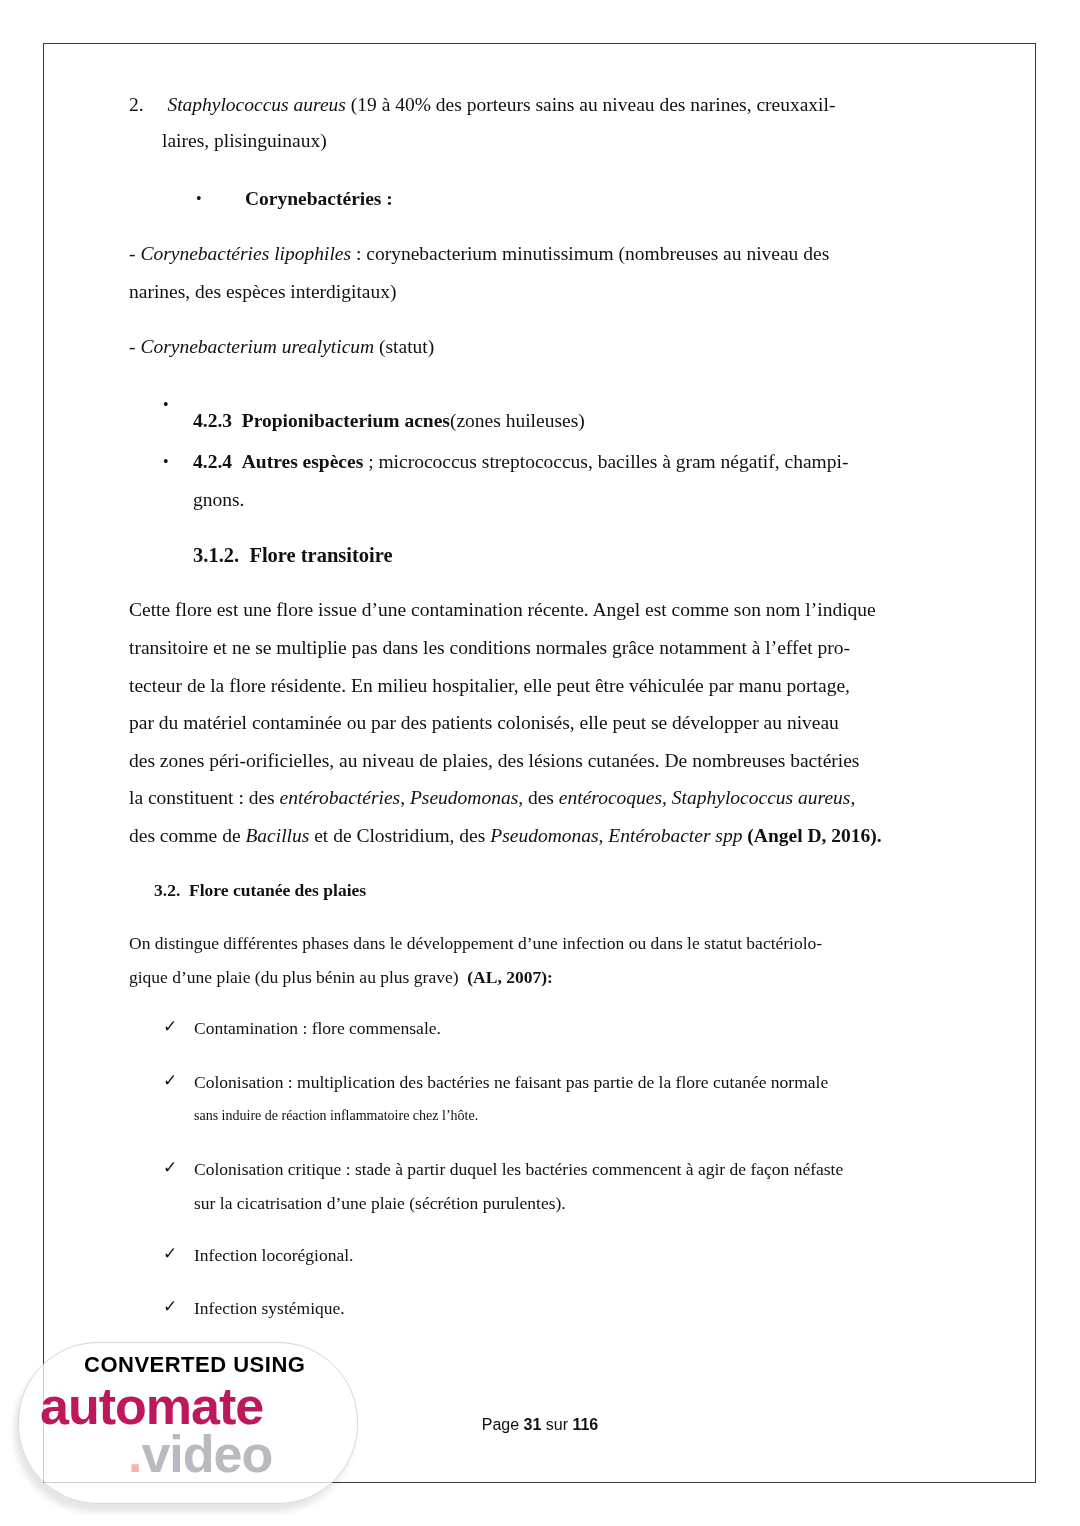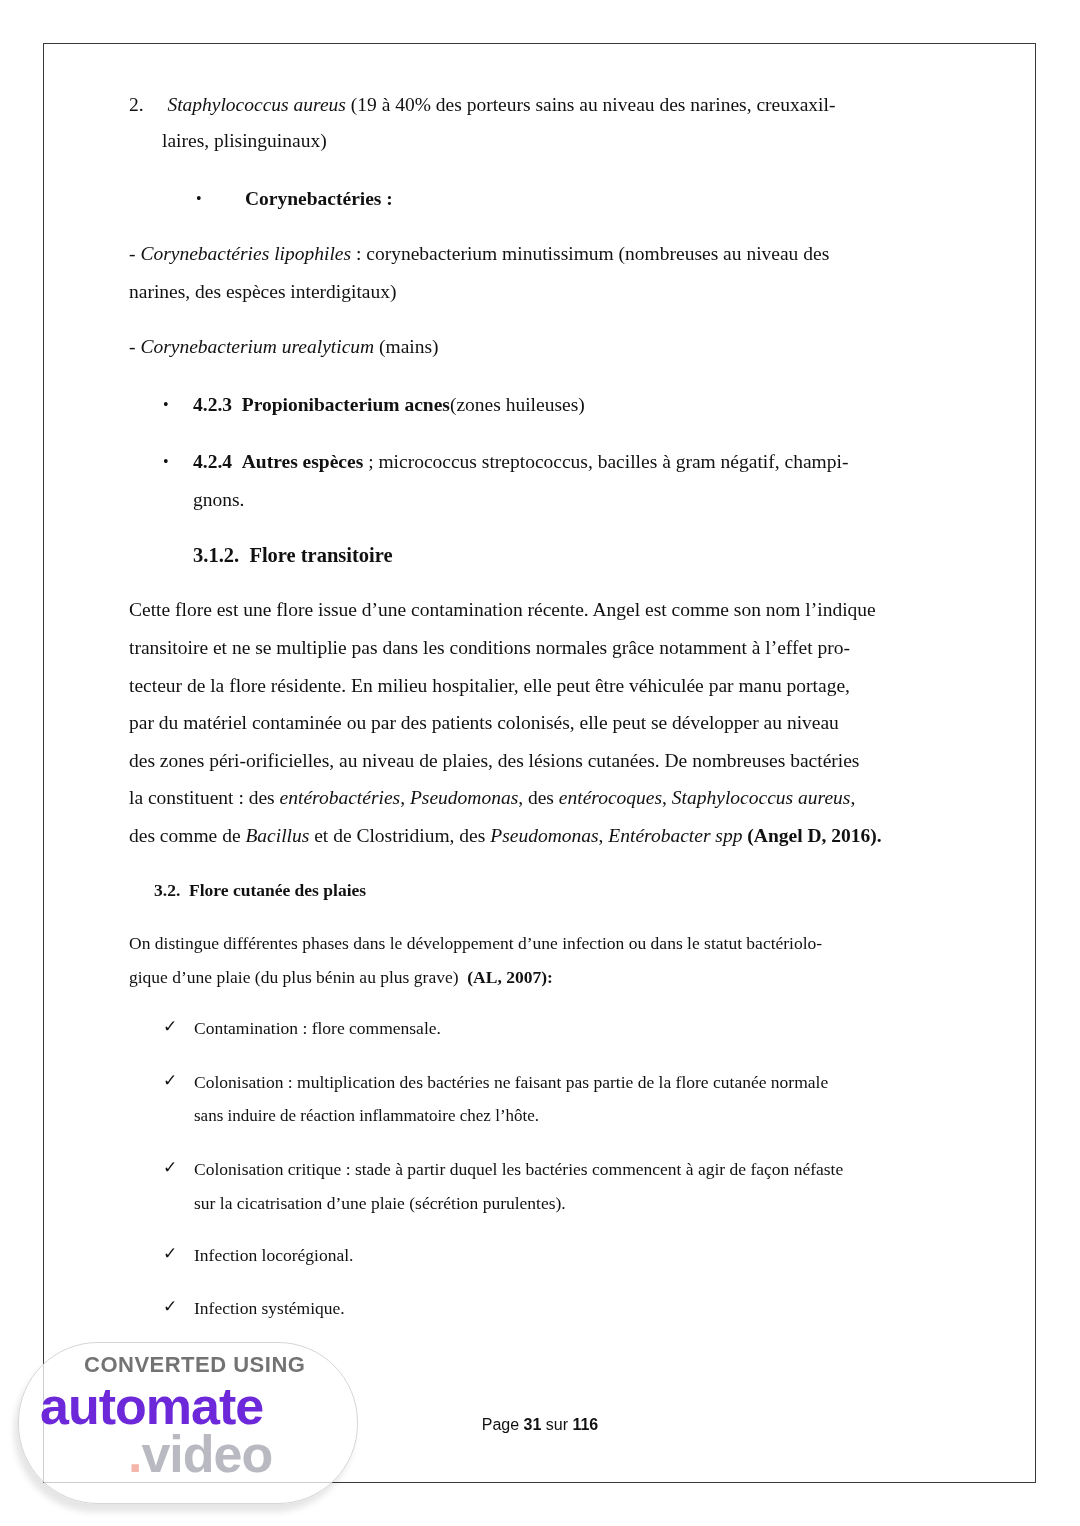--- a/index.html
+++ b/index.html
@@ -12,23 +12,23 @@
   .b { font-weight: bold; }
   .bi { font-weight: bold; }
   .bullet-dot { position: absolute; font-size: 16px; }
   .check { position: absolute; font-size: 17px; }
   .footer { position: absolute; top: 1416px; left: 0; width: 1080px; text-align: center;
             font-family: "Liberation Sans", sans-serif; font-size: 16px; }
   .watermark { position: absolute; left: 18px; top: 1342px; width: 338px; height: 160px;
                border-radius: 80px; border: 1px solid #d6d6d6; background: rgba(255,255,255,0.75);
                box-shadow: -4px 8px 6px rgba(0,0,0,0.10); }
   .wm-top { position: absolute; left: 84px; top: 1352px; font-family: "Liberation Sans", sans-serif;
-            font-weight: bold; font-size: 22px; color: #737373; letter-spacing: 0.5px; }
+            font-weight: bold; font-size: 22px; color: #000000; letter-spacing: 0.5px; }
   .wm-mid { position: absolute; left: 40px; top: 1376px; font-family: "Liberation Sans", sans-serif;
-            font-weight: bold; font-size: 52px; color: #6d28d9; letter-spacing: -1px; line-height: 60px; }
+            font-weight: bold; font-size: 52px; color: #be185d; letter-spacing: -1px; line-height: 60px; }
   .wm-bot { position: absolute; left: 128px; top: 1424px; font-family: "Liberation Sans", sans-serif;
             font-weight: bold; font-size: 52px; color: #b9b9c2; letter-spacing: -1px; line-height: 60px; }
   .wm-dot { color: #f4b6aa; }
 </style>
 </head>
 <body>
 
 <div class="page-frame"></div>
 
 <div class="line" style="left:129px; top:88px; font-size:19.5px; line-height:34px;">
@@ -40,25 +40,25 @@
 
 <div class="bullet-dot" style="left:196px; top:190px;">•</div>
 <div class="line bi" style="left:245px; top:182px; font-size:19.5px; line-height:34px;">Corynebactéries :</div>
 
 <div class="line" style="left:129px; top:237px; font-size:19.5px; line-height:34px;">
   <span>- </span><span class="i">Corynebactéries lipophiles</span><span> : corynebacterium minutissimum (nombreuses au niveau des</span>
 </div>
 <div class="line" style="left:129px; top:275px; font-size:19.5px; line-height:34px;">narines, des espèces interdigitaux)</div>
 
 <div class="line" style="left:129px; top:330px; font-size:19.5px; line-height:34px;">
-  <span>- </span><span class="i">Corynebacterium urealyticum</span><span> (mains)</span>
+  <span>- </span><span class="i">Corynebacterium urealyticum</span><span> (statut)</span>
 </div>
 
 <div class="bullet-dot" style="left:163px; top:396px;">•</div>
-<div class="line" style="left:193px; top:388px; font-size:19.5px; line-height:34px;">
+<div class="line" style="left:193px; top:404px; font-size:19.5px; line-height:34px;">
   <span class="b">4.2.3</span>&nbsp;&nbsp;<span class="bi">Propionibacterium acnes</span><span>(zones huileuses)</span>
 </div>
 
 <div class="bullet-dot" style="left:163px; top:453px;">•</div>
 <div class="line" style="left:193px; top:445px; font-size:19.5px; line-height:34px;">
   <span class="b">4.2.4</span>&nbsp;&nbsp;<span class="b">Autres espèces</span><span> ; micrococcus streptococcus, bacilles à gram négatif, champi-</span>
 </div>
 <div class="line" style="left:193px; top:483px; font-size:19.5px; line-height:34px;">gnons.</div>
 
 <div class="line b" style="left:193px; top:538px; font-size:20.5px; line-height:34px;">
@@ -89,21 +89,21 @@
     <span style="white-space:pre;">gique d’une plaie (du plus bénin au plus grave)  </span><span class="b">(AL, 2007):</span>
   </div>
 </div>
 
 <div>
   <div class="check" style="left:163px; top:1016px;">✓</div>
   <div class="line" style="left:194px; top:1013px; font-size:17.5px; line-height:30px;">Contamination : flore commensale.</div>
 
   <div class="check" style="left:163px; top:1070px;">✓</div>
   <div class="line" style="left:194px; top:1067px; font-size:17.5px; line-height:30px;">Colonisation : multiplication des bactéries ne faisant pas partie de la flore cutanée normale</div>
-  <div class="line" style="left:194px; top:1101px; font-size:17px; line-height:30px;">sans induire de réaction inflammatoire chez l’hôte.</div>
+  <div class="line" style="left:194px; top:1101px; font-size:14px; line-height:30px;">sans induire de réaction inflammatoire chez l’hôte.</div>
 
   <div class="check" style="left:163px; top:1157px;">✓</div>
   <div class="line" style="left:194px; top:1154px; font-size:17.5px; line-height:30px;">Colonisation critique : stade à partir duquel les bactéries commencent à agir de façon néfaste</div>
   <div class="line" style="left:194px; top:1188px; font-size:17.5px; line-height:30px;">sur la cicatrisation d’une plaie (sécrétion purulentes).</div>
 
   <div class="check" style="left:163px; top:1243px;">✓</div>
   <div class="line" style="left:194px; top:1240px; font-size:17.5px; line-height:30px;">Infection locorégional.</div>
 
   <div class="check" style="left:163px; top:1296px;">✓</div>
   <div class="line" style="left:194px; top:1293px; font-size:17.5px; line-height:30px;">Infection systémique.</div>

